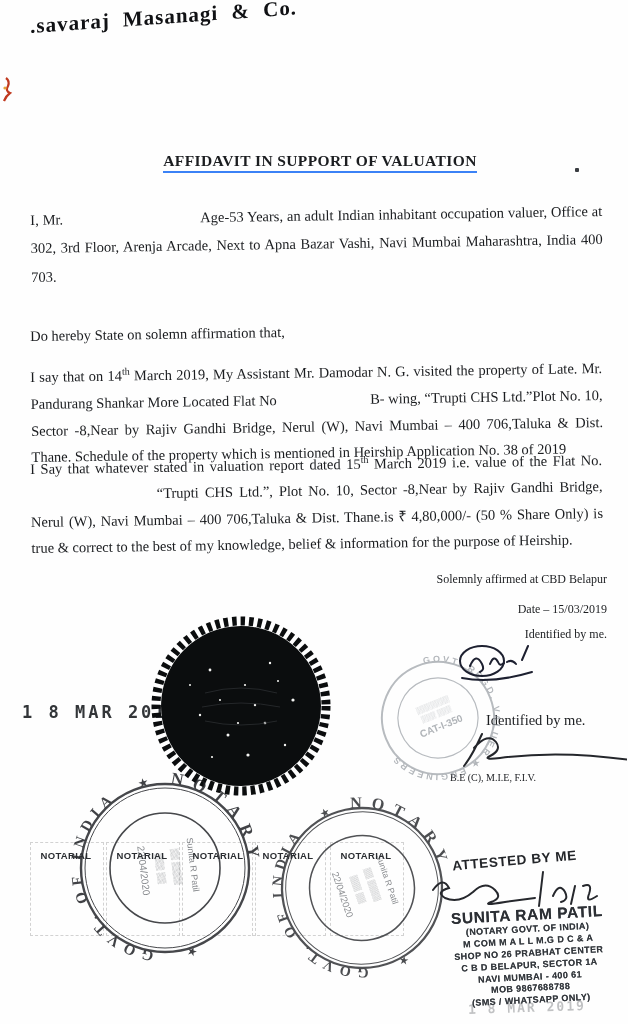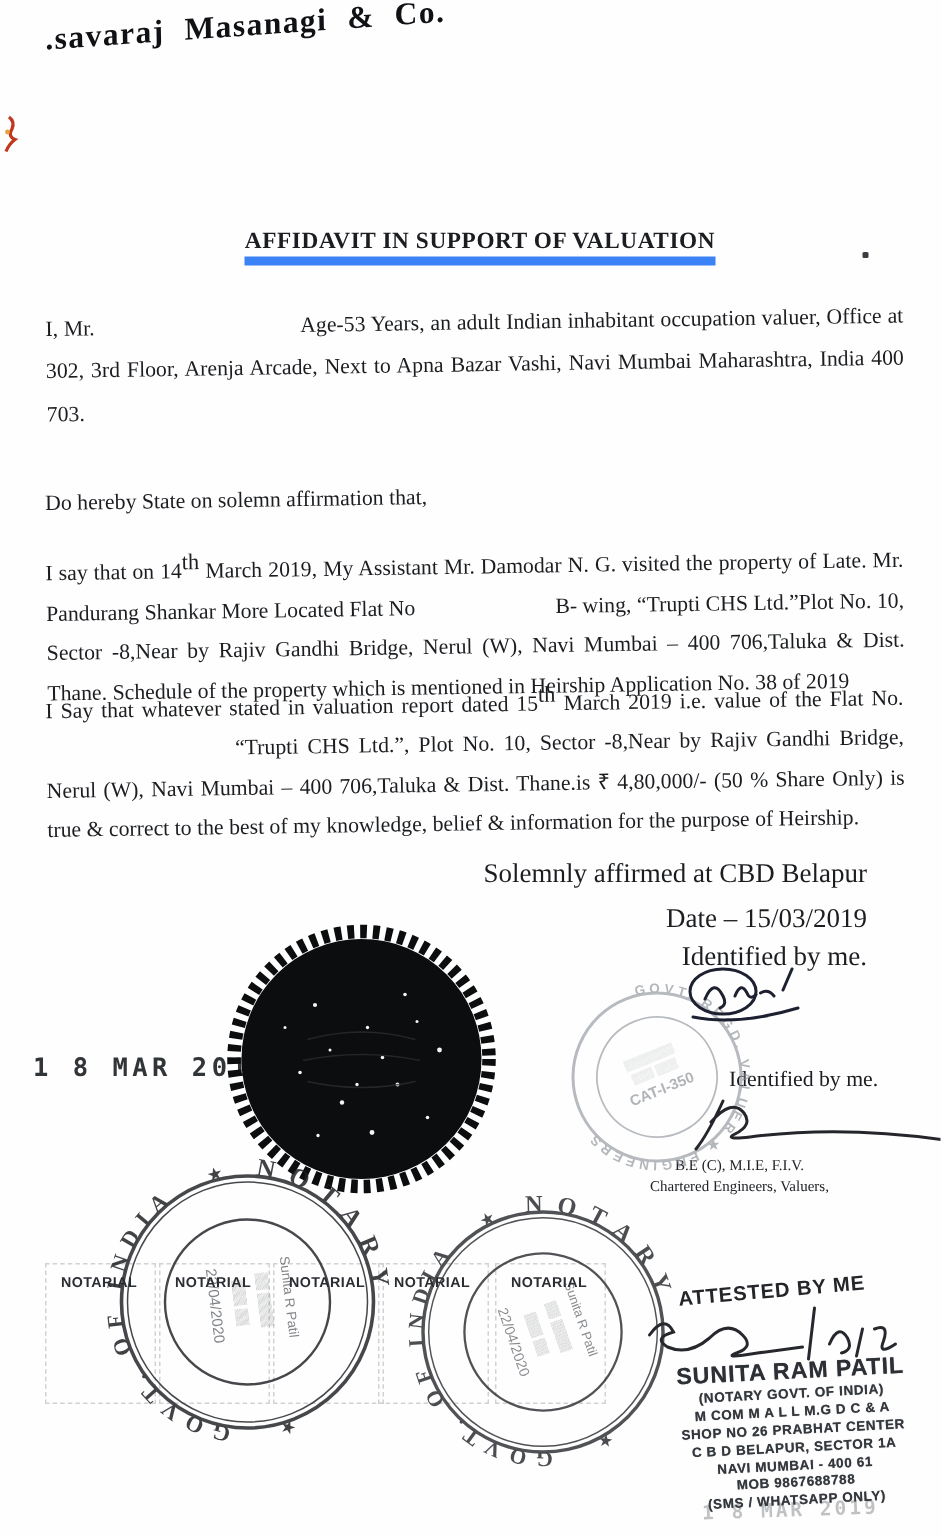--- a/index.html
+++ b/index.html
@@ -12,35 +12,35 @@
   
   .letterhead{
     left:30px;top:14px;font-size:21px;font-weight:700;letter-spacing:1px;word-spacing:7px;
     transform:rotate(-4deg) skewX(-3deg);transform-origin:left top;color:#101114;
   }
   .title{
     left:0;top:152px;width:640px;text-align:center;
   }
   .title span{
     font-size:15.5px;font-weight:700;letter-spacing:.4px;
-    border-bottom:6px solid #3b82f6;padding-bottom:2px;
+    border-bottom:2px solid #3b82f6;padding-bottom:2px;
   }
   .para{
     left:30px;width:572px;font-size:14.5px;line-height:1.95;text-align:justify;
     transform:rotate(-.9deg);transform-origin:left top;
   }
   .p1{top:206px;}
   .p2{top:326px;line-height:1.4;}
   .p3{top:364px;line-height:1.85;}
   .p4{top:456px;line-height:1.82;}
   .gap1{display:inline-block;width:130px;height:1px;}
   .gap2{display:inline-block;width:86px;height:1px;}
   .gap3{display:inline-block;width:120px;height:1px;}
-  sup{font-size:15px;}
-  .right-line{right:50px;font-size:18px;white-space:nowrap;}
+  sup{font-size:10px;}
+  .right-line{right:21px;font-size:12px;white-space:nowrap;}
   .aff1{top:572px;}
   .aff2{top:602px;font-family:Liberation Serif, serif;}
   .aff3{top:627px;}
   .ident2{left:486px;top:712px;font-size:14.5px;white-space:nowrap;}
   .creds{
     left:368px;top:771px;width:250px;text-align:center;font-size:10px;line-height:1.4;color:#202226;
   }
   .date-stamp{
     left:22px;top:702px;font-family:"DejaVu Sans Mono", monospace;font-weight:700;
     font-size:17px;letter-spacing:3px;color:#212428;opacity:.92;white-space:nowrap;
@@ -166,21 +166,20 @@
     </g>
   </svg>
 
   <div class="abs ident2">Identified by me.</div>
   <svg class="abs sig" style="left:452px;top:726px;" width="175" height="45">
     <path d="M30 8 q-10 22 -18 32 M22 22 q14 -16 22 -6 q6 8 -6 14 q-8 4 10 2 q60 -8 130 2" stroke="#24262b" stroke-width="2" fill="none" stroke-linecap="round"></path>
   </svg>
 
   <div class="abs creds">
     <div>B.E (C), M.I.E, F.I.V.</div>
-    <div>Chartered Engineers, Valuers,</div>
   </div>
 
   <div class="abs attested">ATTESTED BY ME</div>
   <svg class="abs sig" style="left:425px;top:862px;" width="200" height="50">
     <path d="M8 28 q10 -14 16 -2 q-14 4 -4 10 q14 6 28 -6 q12 -12 22 -2 q8 8 -4 12 q-10 4 14 0 l30 -4 M118 10 l-4 34 M128 34 q6 -14 12 -4 q4 8 -4 10 M150 24 l-4 18 M158 24 q10 -4 6 8 q-4 10 8 2" stroke="#26282d" stroke-width="2" fill="none" stroke-linecap="round"></path>
   </svg>
 
   <div class="abs notary-block">
     <div class="nname">SUNITA RAM PATIL</div>
     <div class="nline">(NOTARY GOVT. OF INDIA)</div>

